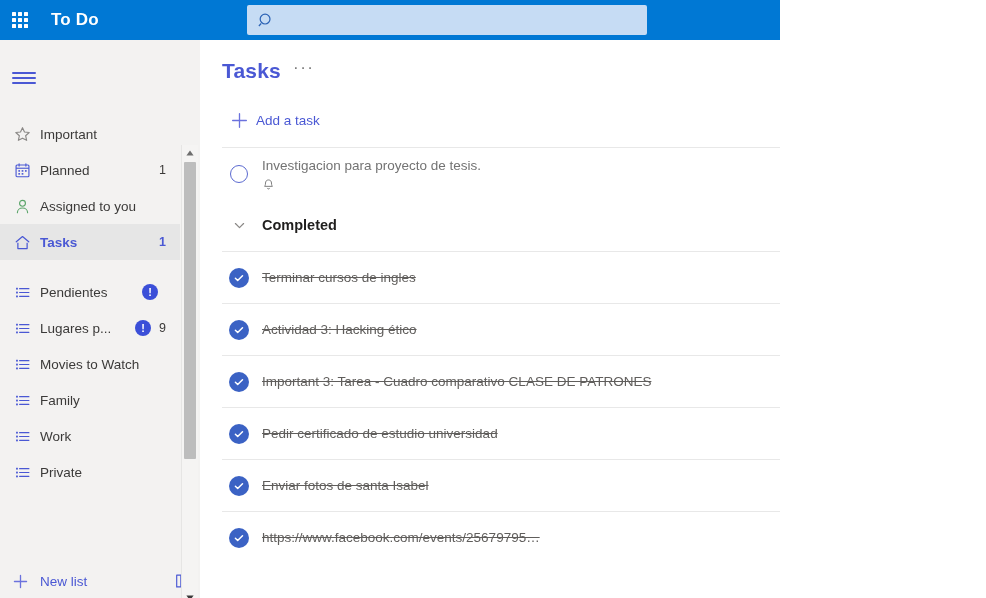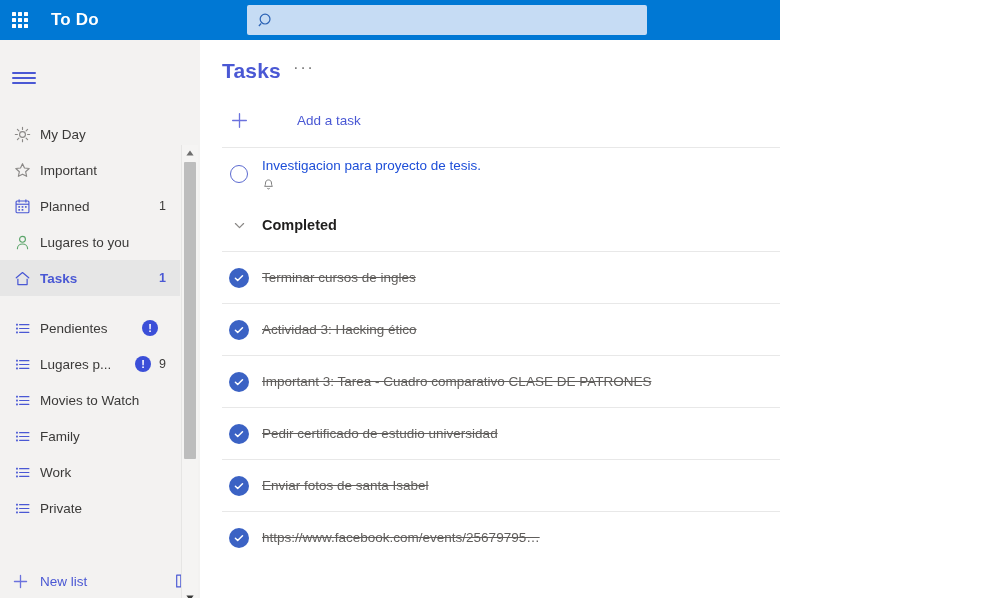--- a/index.html
+++ b/index.html
@@ -133,42 +133,42 @@
     margin-left:12px;color:#7a7a7a;font-size:17px;letter-spacing:1.5px;cursor:pointer;
     line-height:10px;padding-bottom:6px;
   }
   .sort-btn{
     position:absolute;right:28px;top:68px;display:flex;align-items:center;color:#4a58d4;
     font-size:13.5px;cursor:pointer;
   }
   .sort-btn svg{margin-right:5px;}
 
   .addtask{
-    display:flex;align-items:center;margin:24px 0 0 22px;height:32px;cursor:pointer;width:716px;gap:41px;
+    display:flex;align-items:center;margin:24px 0 0 22px;height:32px;cursor:pointer;width:716px;
   }
   .addtask-plus{width:34px;display:flex;align-items:center;justify-content:center;color:#6b72dd;flex:none;}
   .addtask-label{font-size:13.5px;color:#4a58d4;}
 
   .task-list{margin-top:11px;}
   .task-row{
     position:relative;display:flex;align-items:center;min-height:52px;
     margin-left:22px;width:716px;border-top:1px solid #e8e8e8;box-sizing:border-box;
   }
   .task-check{
     width:34px;flex:none;display:flex;align-items:center;justify-content:center;cursor:pointer;
   }
   .circle-open{
     width:18px;height:18px;border-radius:50%;border:1.6px solid #5b6ad0;box-sizing:border-box;
   }
   .circle-done{
     width:20px;height:20px;border-radius:50%;background:#3b62c4;
     display:flex;align-items:center;justify-content:center;
   }
   .task-body{flex:1;padding:8px 0 8px 6px;min-width:0;}
-  .task-text{font-size:13.5px;color:#1d4ed8;line-height:18px;white-space:nowrap;overflow:hidden;text-overflow:ellipsis;}
+  .task-text{font-size:13.5px;color:#737373;line-height:18px;white-space:nowrap;overflow:hidden;text-overflow:ellipsis;}
   .task-row.done .task-text{color:#605e5c;text-decoration:line-through;}
   .task-text.link{color:#4a58d4;text-decoration:none;}
   .task-meta{margin-top:3px;display:flex;align-items:center;color:#757575;}
   .task-star{width:40px;flex:none;display:flex;align-items:center;justify-content:center;cursor:pointer;}
 
   .completed-head{
     display:flex;align-items:center;margin-left:22px;height:52px;width:716px;cursor:pointer;
   }
   .chev{width:34px;flex:none;display:flex;align-items:center;justify-content:center;color:#8a8886;}
   .completed-label{font-size:14.5px;color:#201f1e;font-weight:bold;padding-left:6px;}
@@ -247,30 +247,20 @@
       <div>
         <span></span>
           <span></span>
           <span></span>
       </div>
     </div>
 
     <div class="nav-scroll">
       <div class="nav-group">
 
-        <div class="nav-item">
-          <span class="nav-ico">
-            <svg width="17" height="17" viewBox="0 0 18 18" fill="none">
-              <circle cx="9" cy="9" r="3.1" stroke="#8a8886" stroke-width="1.2"></circle>
-              <path d="M9 1.4v2.2M9 14.4v2.2M1.4 9h2.2M14.4 9h2.2M3.6 3.6l1.6 1.6M12.8 12.8l1.6 1.6M14.4 3.6l-1.6 1.6M5.2 12.8l-1.6 1.6" stroke="#8a8886" stroke-width="1.2" stroke-linecap="round"></path>
-            </svg>
-          </span>
-          <span class="nav-label">My Day</span>
-          <span class="nav-count"></span>
-        </div>
 
         <div class="nav-item">
           <span class="nav-ico">
             <svg width="17" height="17" viewBox="0 0 18 18" fill="none">
               <path d="M9 1.8l2.1 4.6 5 .5-3.8 3.4 1.1 4.9L9 12.9l-4.4 2.3 1.1-4.9L1.9 6.9l5-.5z" stroke="#8a8886" stroke-width="1.2" stroke-linejoin="round"></path>
             </svg>
           </span>
           <span class="nav-label">Important</span>
           <span class="nav-count"></span>
         </div>
@@ -292,21 +282,21 @@
           <span class="nav-count">1</span>
         </div>
 
         <div class="nav-item">
           <span class="nav-ico">
             <svg width="17" height="17" viewBox="0 0 18 18" fill="none">
               <circle cx="9" cy="5.6" r="3.1" stroke="#5aa469" stroke-width="1.2"></circle>
               <path d="M3.6 15.6c0-3 2.4-5 5.4-5s5.4 2 5.4 5" stroke="#5aa469" stroke-width="1.2" stroke-linecap="round"></path>
             </svg>
           </span>
-          <span class="nav-label">Lugares to you</span>
+          <span class="nav-label">Assigned to you</span>
           <span class="nav-count"></span>
         </div>
 
 
         <div class="nav-item active">
           <span class="nav-ico">
             <svg width="17" height="17" viewBox="0 0 18 18" fill="none">
               <path d="M2.4 8.2L9 2.7l6.6 5.5" stroke="#4a58d4" stroke-width="1.3" stroke-linecap="round" stroke-linejoin="round"></path>
               <path d="M4.1 9.3v6.1h9.8V9.3" stroke="#4a58d4" stroke-width="1.3" stroke-linejoin="round"></path>
             </svg>

